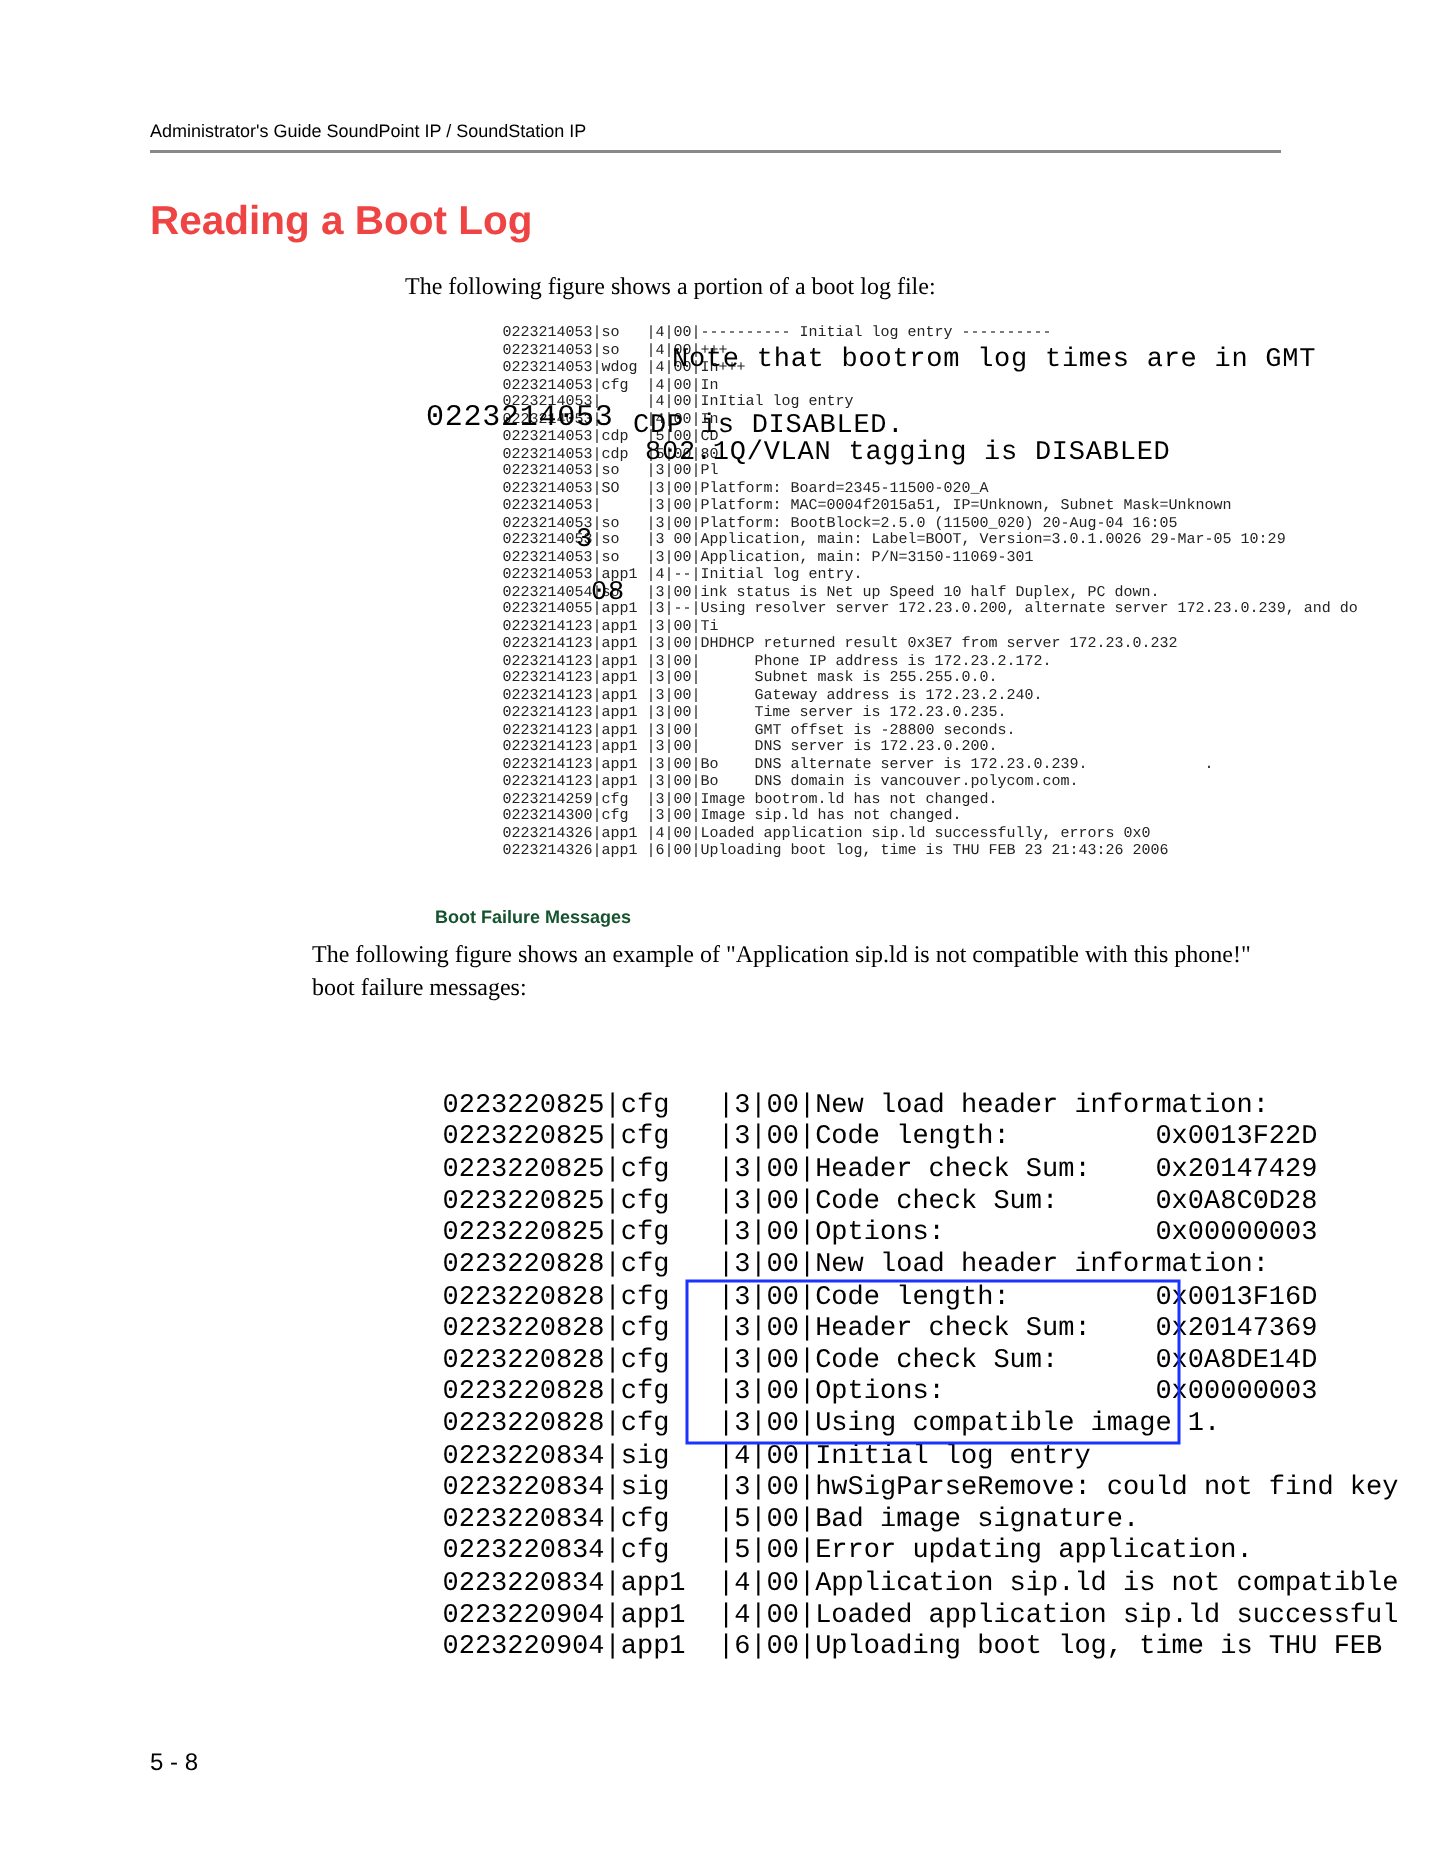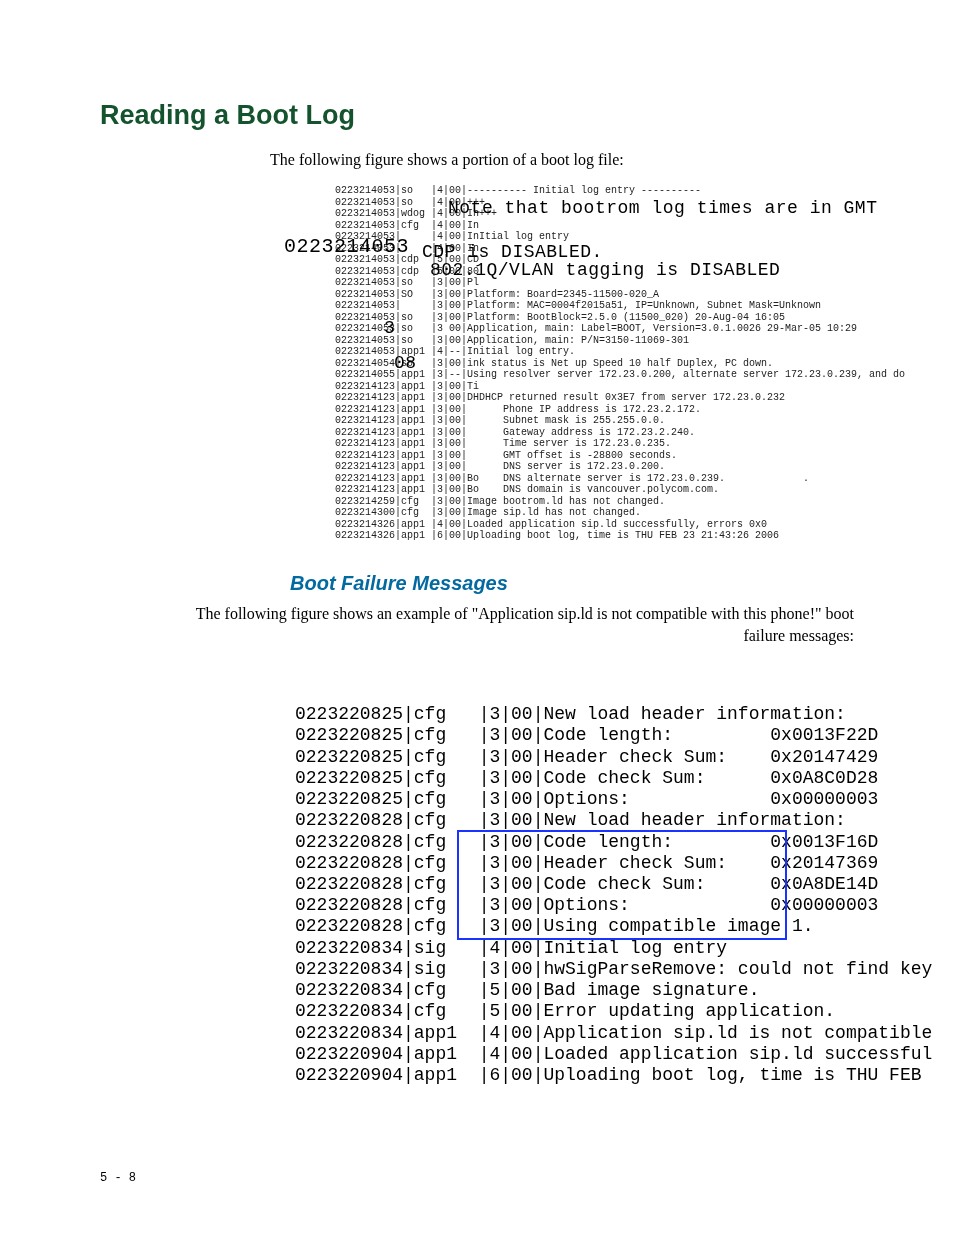--- a/index.html
+++ b/index.html
@@ -18,21 +18,21 @@
   }
   .header-line {
     font-family: Arial, Helvetica, sans-serif;
     font-size: 12px;
     color: #000;
     padding-bottom: 6px;
     border-bottom: 2px solid #888;
     margin-bottom: 30px;
   }
   h1.section-title {
-    color: #14532d;
+    color: #ef4444;
     font-family: Arial, Helvetica, sans-serif;
     font-weight: bold;
     font-size: 27px;
     margin: 20px 0 18px 0;
   }
   .body-text {
     font-size: 16px;
     margin: 0 0 14px 170px;
     line-height: 1.4;
   }
@@ -52,56 +52,56 @@
   .log-figure .overlay {
     position: absolute;
     font-family: "Courier New", Courier, monospace;
     color: #000;
     background: transparent;
     white-space: nowrap;
   }
   .ov-big   { font-size: 18px; letter-spacing: 0.5px; }
   .ov-mid   { font-size: 20px; letter-spacing: 0.5px; text-align: center; }
   h3.sub-title {
-    color: #0369a1;
+    color: #14532d;
     font-family: Arial, Helvetica, sans-serif;
     font-weight: bold;
-    font-size: 20px;
+    font-size: 12px;
     margin: 30px 0 8px 190px;
-    font-style: italic;
   }
   .fail-figure {
     margin: 10px 0 0 195px;
     font-family: "Courier New", Courier, monospace;
     font-size: 18px;
     line-height: 1.18;
     white-space: pre;
     color: #000;
     position: relative;
   }
   .highlight-box {
     position: absolute;
     border: 2px solid #1a33ff;
     box-sizing: border-box;
     pointer-events: none;
   }
   .page-number {
     position: absolute;
     bottom: 50px;
     left: 100px;
-    font-family: Liberation Mono, monospace;
-    font-size: 12px;
+    font-family: Liberation Sans, sans-serif;
+    font-size: 16px;
     margin-top: 12px;
   }
 </style>
 </head>
 <body>
 
 <div class="page">
 
+  <div class="header-line">Administrator's Guide SoundPoint IP / SoundStation IP</div>
 
   <h1 class="section-title">Reading a Boot Log</h1>
 
   <p class="body-text">The following figure shows a portion of a boot log file:</p>
 
   <div class="log-figure">
     <div class="log" id="boot-log-lines">0223214053|so   |4|00|---------- Initial log entry ----------
 0223214053|so   |4|00|+++
 0223214053|wdog |4|00|In+++
 0223214053|cfg  |4|00|In
@@ -136,21 +136,21 @@
     <div class="overlay ov-big" style="top:13px; left:158px;">Note that bootrom log times are in GMT</div>
     <div class="overlay ov-mid" style="top:50px; left:-6px;">0223214053</div>
     <div class="overlay ov-big" style="top:57px; left:132px;">CDP is DISABLED.</div>
     <div class="overlay ov-big" style="top:75px; left:140px;">802.1Q/VLAN tagging is DISABLED</div>
     <div class="overlay ov-big" style="top:168px; left:104px;">08</div>
     <div class="overlay ov-big" style="top:133px; left:94px;">3</div>
   </div>
 
   <h3 class="sub-title">Boot Failure Messages</h3>
 
-  <p class="body-text" style="margin-left:78px;text-align:right;">The following figure shows an example of "Application sip.ld is not compatible with this phone!" boot failure messages:</p>
+  <p class="body-text" style="margin-left:108px;">The following figure shows an example of "Application sip.ld is not compatible with this phone!" boot failure messages:</p>
 
   <div class="fail-figure">
     <div id="fail-log-lines">0223220825|cfg   |3|00|New load header information:
 0223220825|cfg   |3|00|Code length:         0x0013F22D
 0223220825|cfg   |3|00|Header check Sum:    0x20147429
 0223220825|cfg   |3|00|Code check Sum:      0x0A8C0D28
 0223220825|cfg   |3|00|Options:             0x00000003
 0223220828|cfg   |3|00|New load header information:
 0223220828|cfg   |3|00|Code length:         0x0013F16D
 0223220828|cfg   |3|00|Header check Sum:    0x20147369

